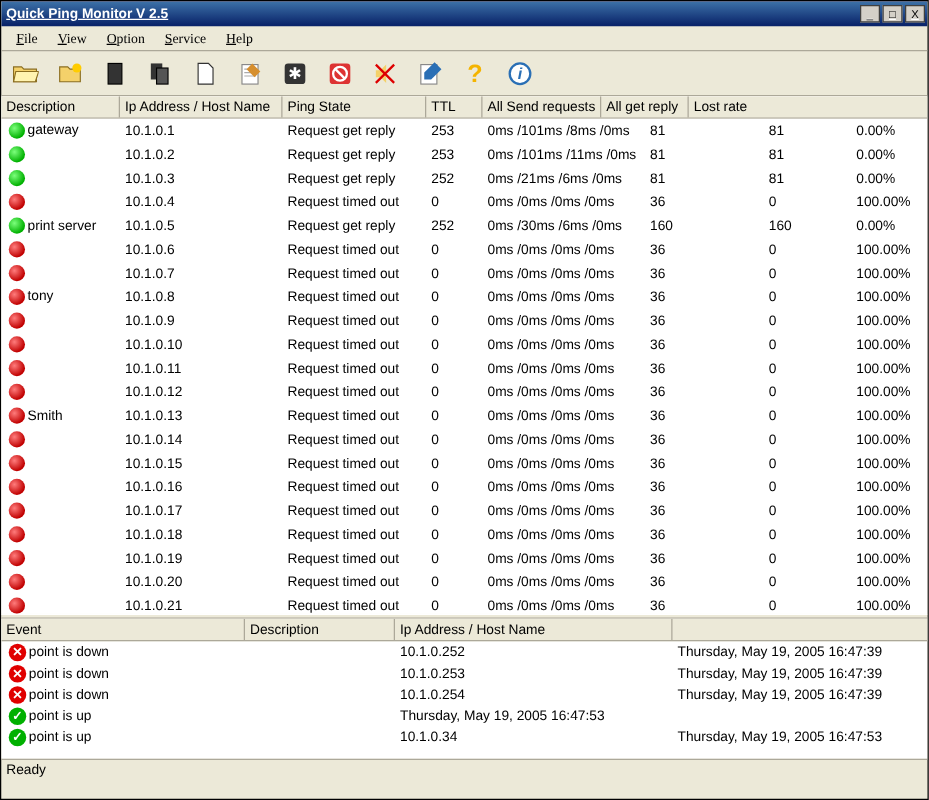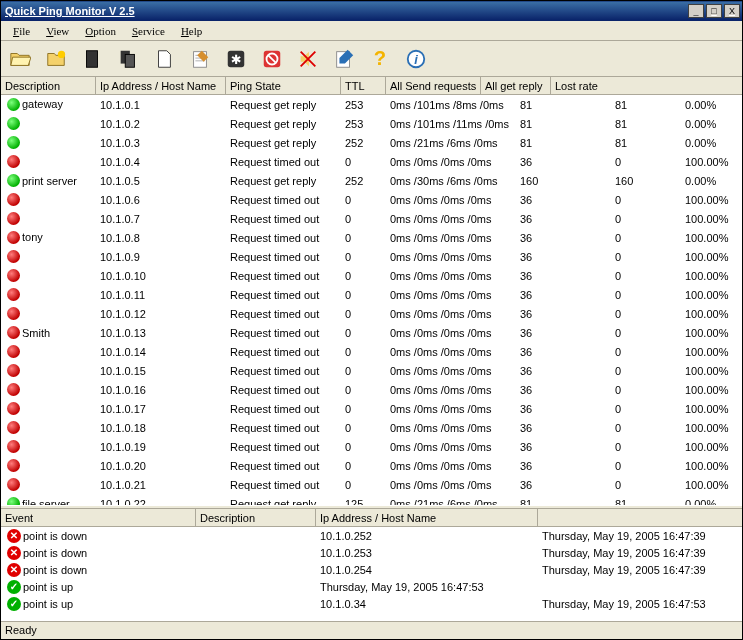--- a/index.html
+++ b/index.html
@@ -93,21 +93,21 @@
 }
 .green { background: radial-gradient(circle at 35% 35%, #7cff7c, #00b000 70%); }
 .red { background: radial-gradient(circle at 35% 35%, #ff7c7c, #c00000 70%); }
 .splitter { height: 4px; background: #ece9d8; border-top:1px solid #fff; border-bottom:1px solid #aca899;}
 .events { height: 112px; background:#fff; display:flex; flex-direction:column; overflow:hidden;}
 .eventbody { flex:1; overflow-y:scroll; }
 .erow { display:flex; height:17px; align-items:center; font-size:11px;}
 .eicon { width:14px; height:14px; border-radius:50%; margin:0 2px; display:flex;align-items:center;justify-content:center; font-size:10px; font-weight:bold; color:#fff;}
 .eicon.down { background:#e00000; }
 .eicon.up { background:#00b000; }
-.status { height:18px; border-top:1px solid #aca899; padding:2px 4px; font-size:11px;}
+.status { height:32px; border-top:1px solid #aca899; padding:2px 4px; font-size:11px;}
 
 .c0{width:95px} .c1{width:130px} .c2{width:115px} .c3{width:45px} .c4{width:130px} .c5{width:95px} .c6{width:70px} .c7{width:55px;border-right:none}
 .ec0{width:195px} .ec1{width:120px} .ec2{width:222px} .ec3{width:185px;border-right:none}
 </style>
 </head>
 <body>
 
 <div class="titlebar">
   <span class="title">Quick Ping Monitor V 2.5</span>
   <div class="wbtn">_</div>

